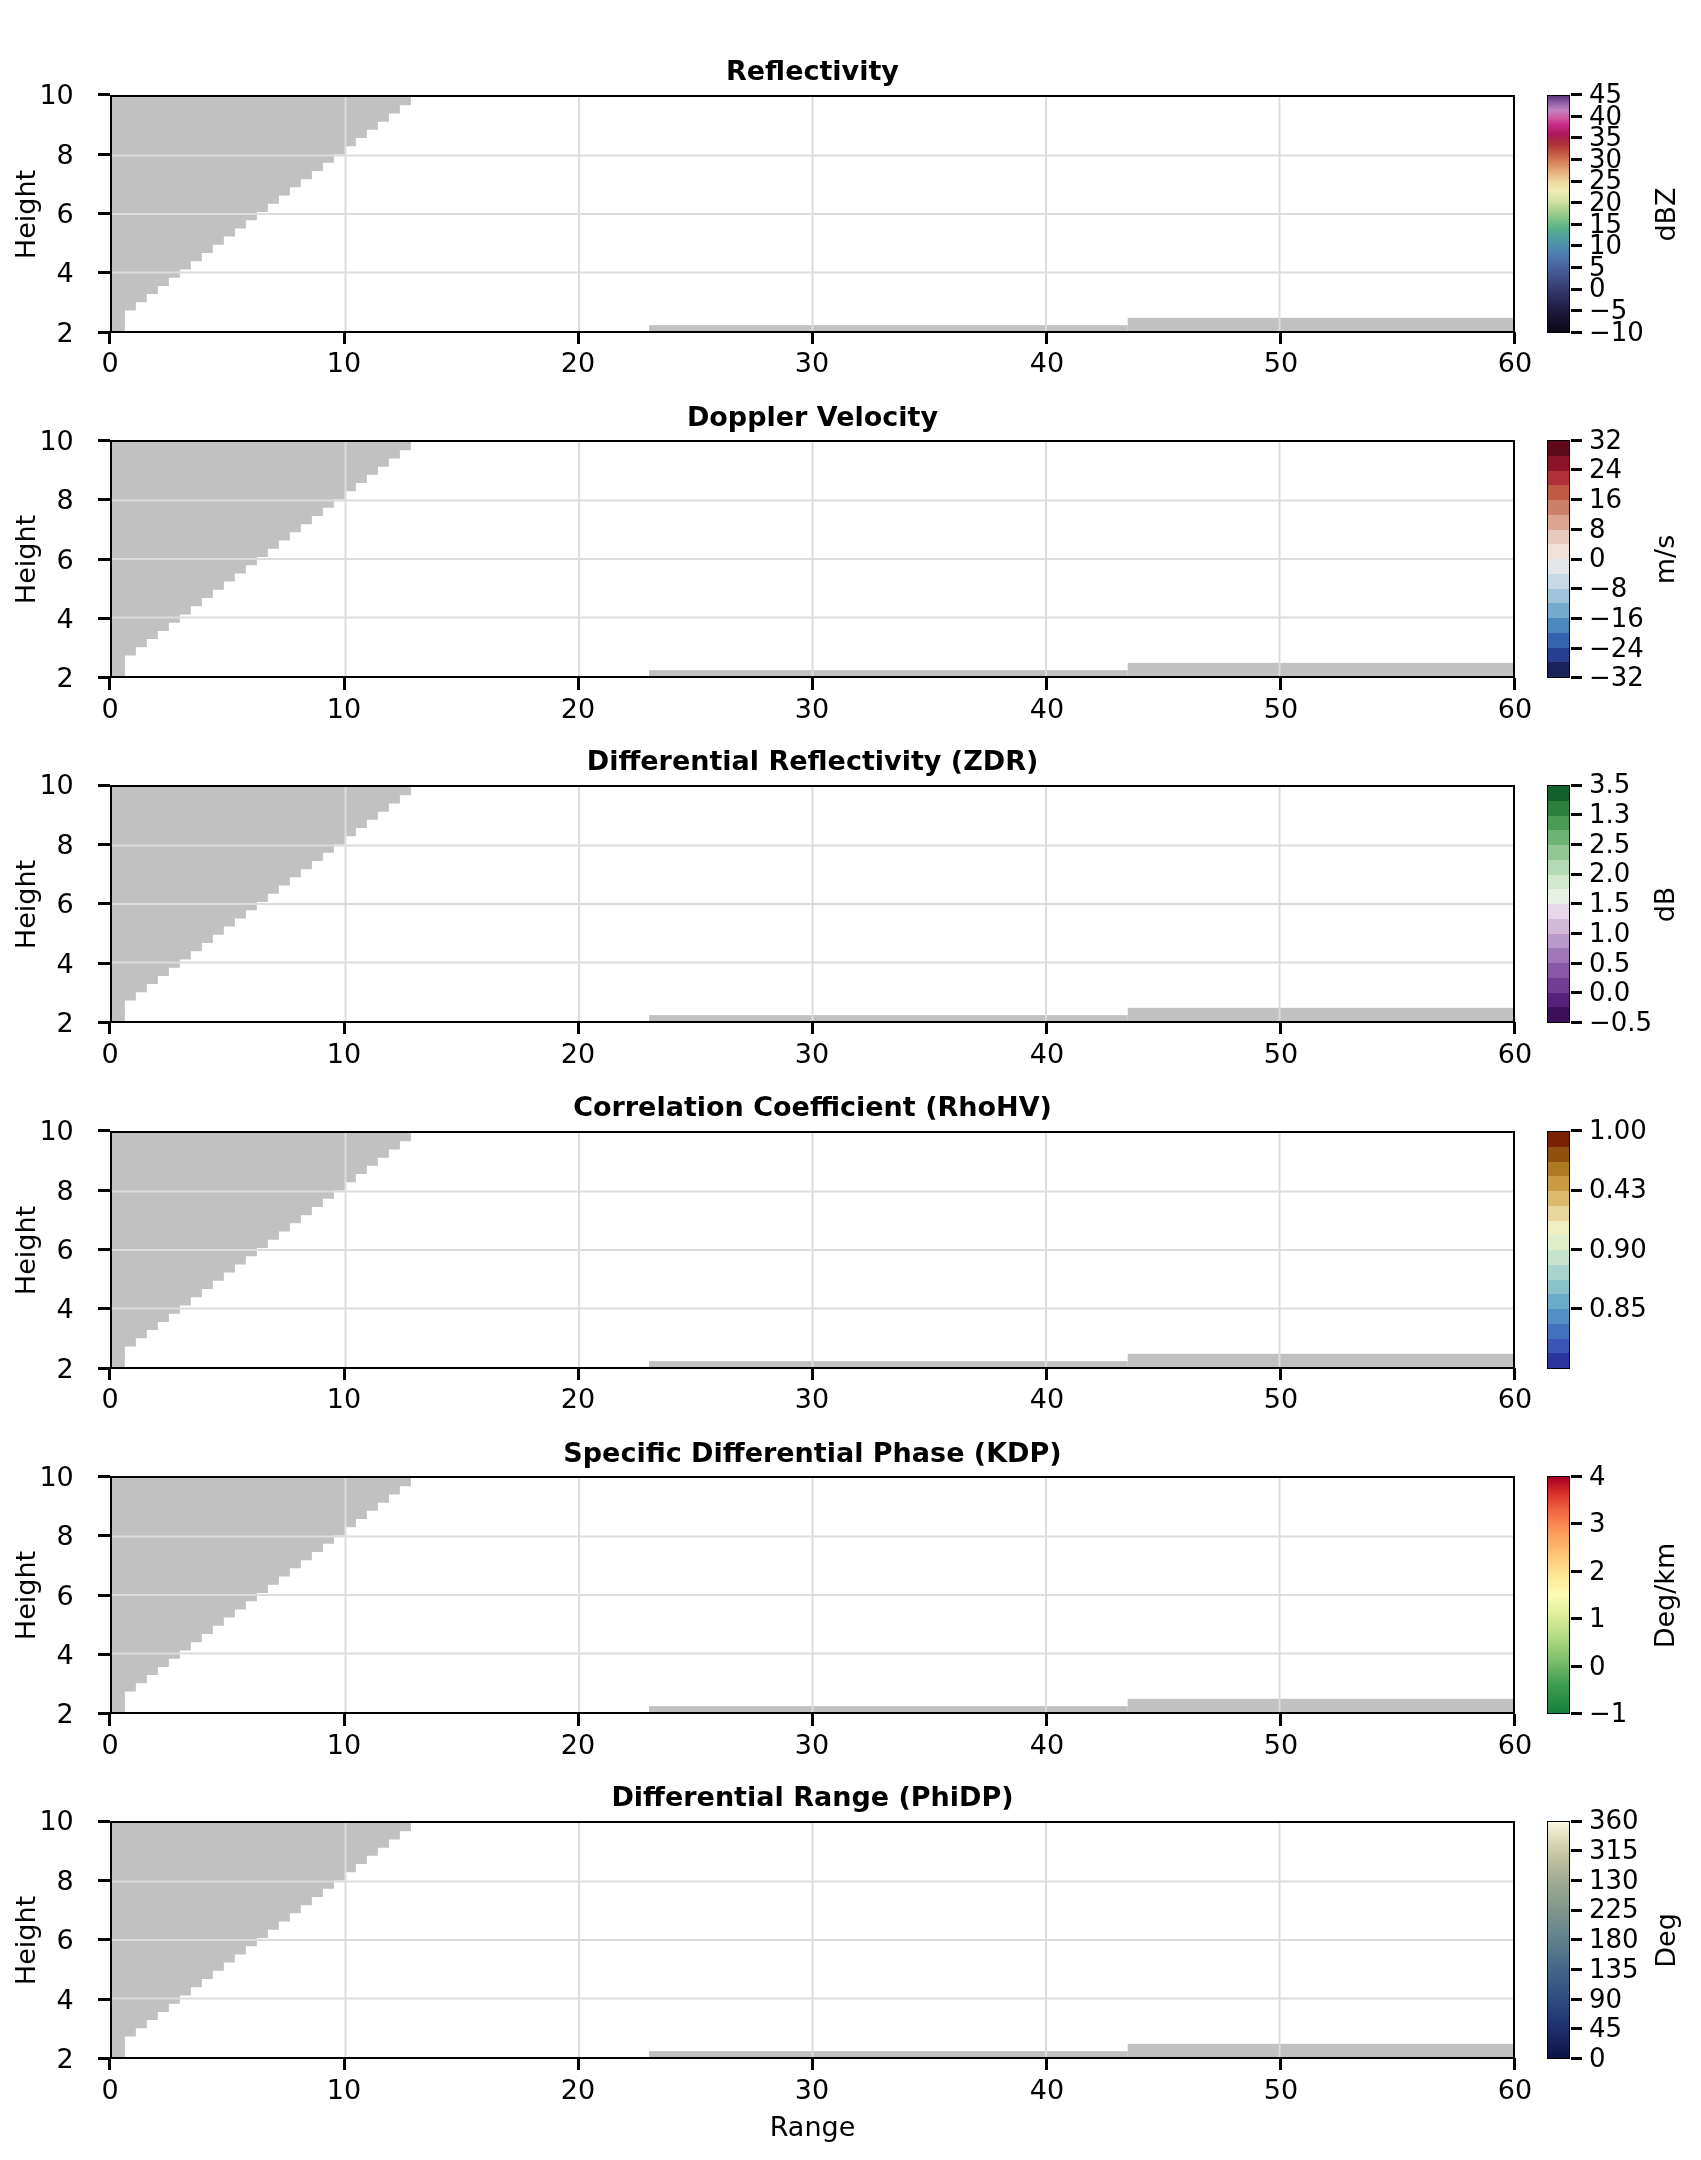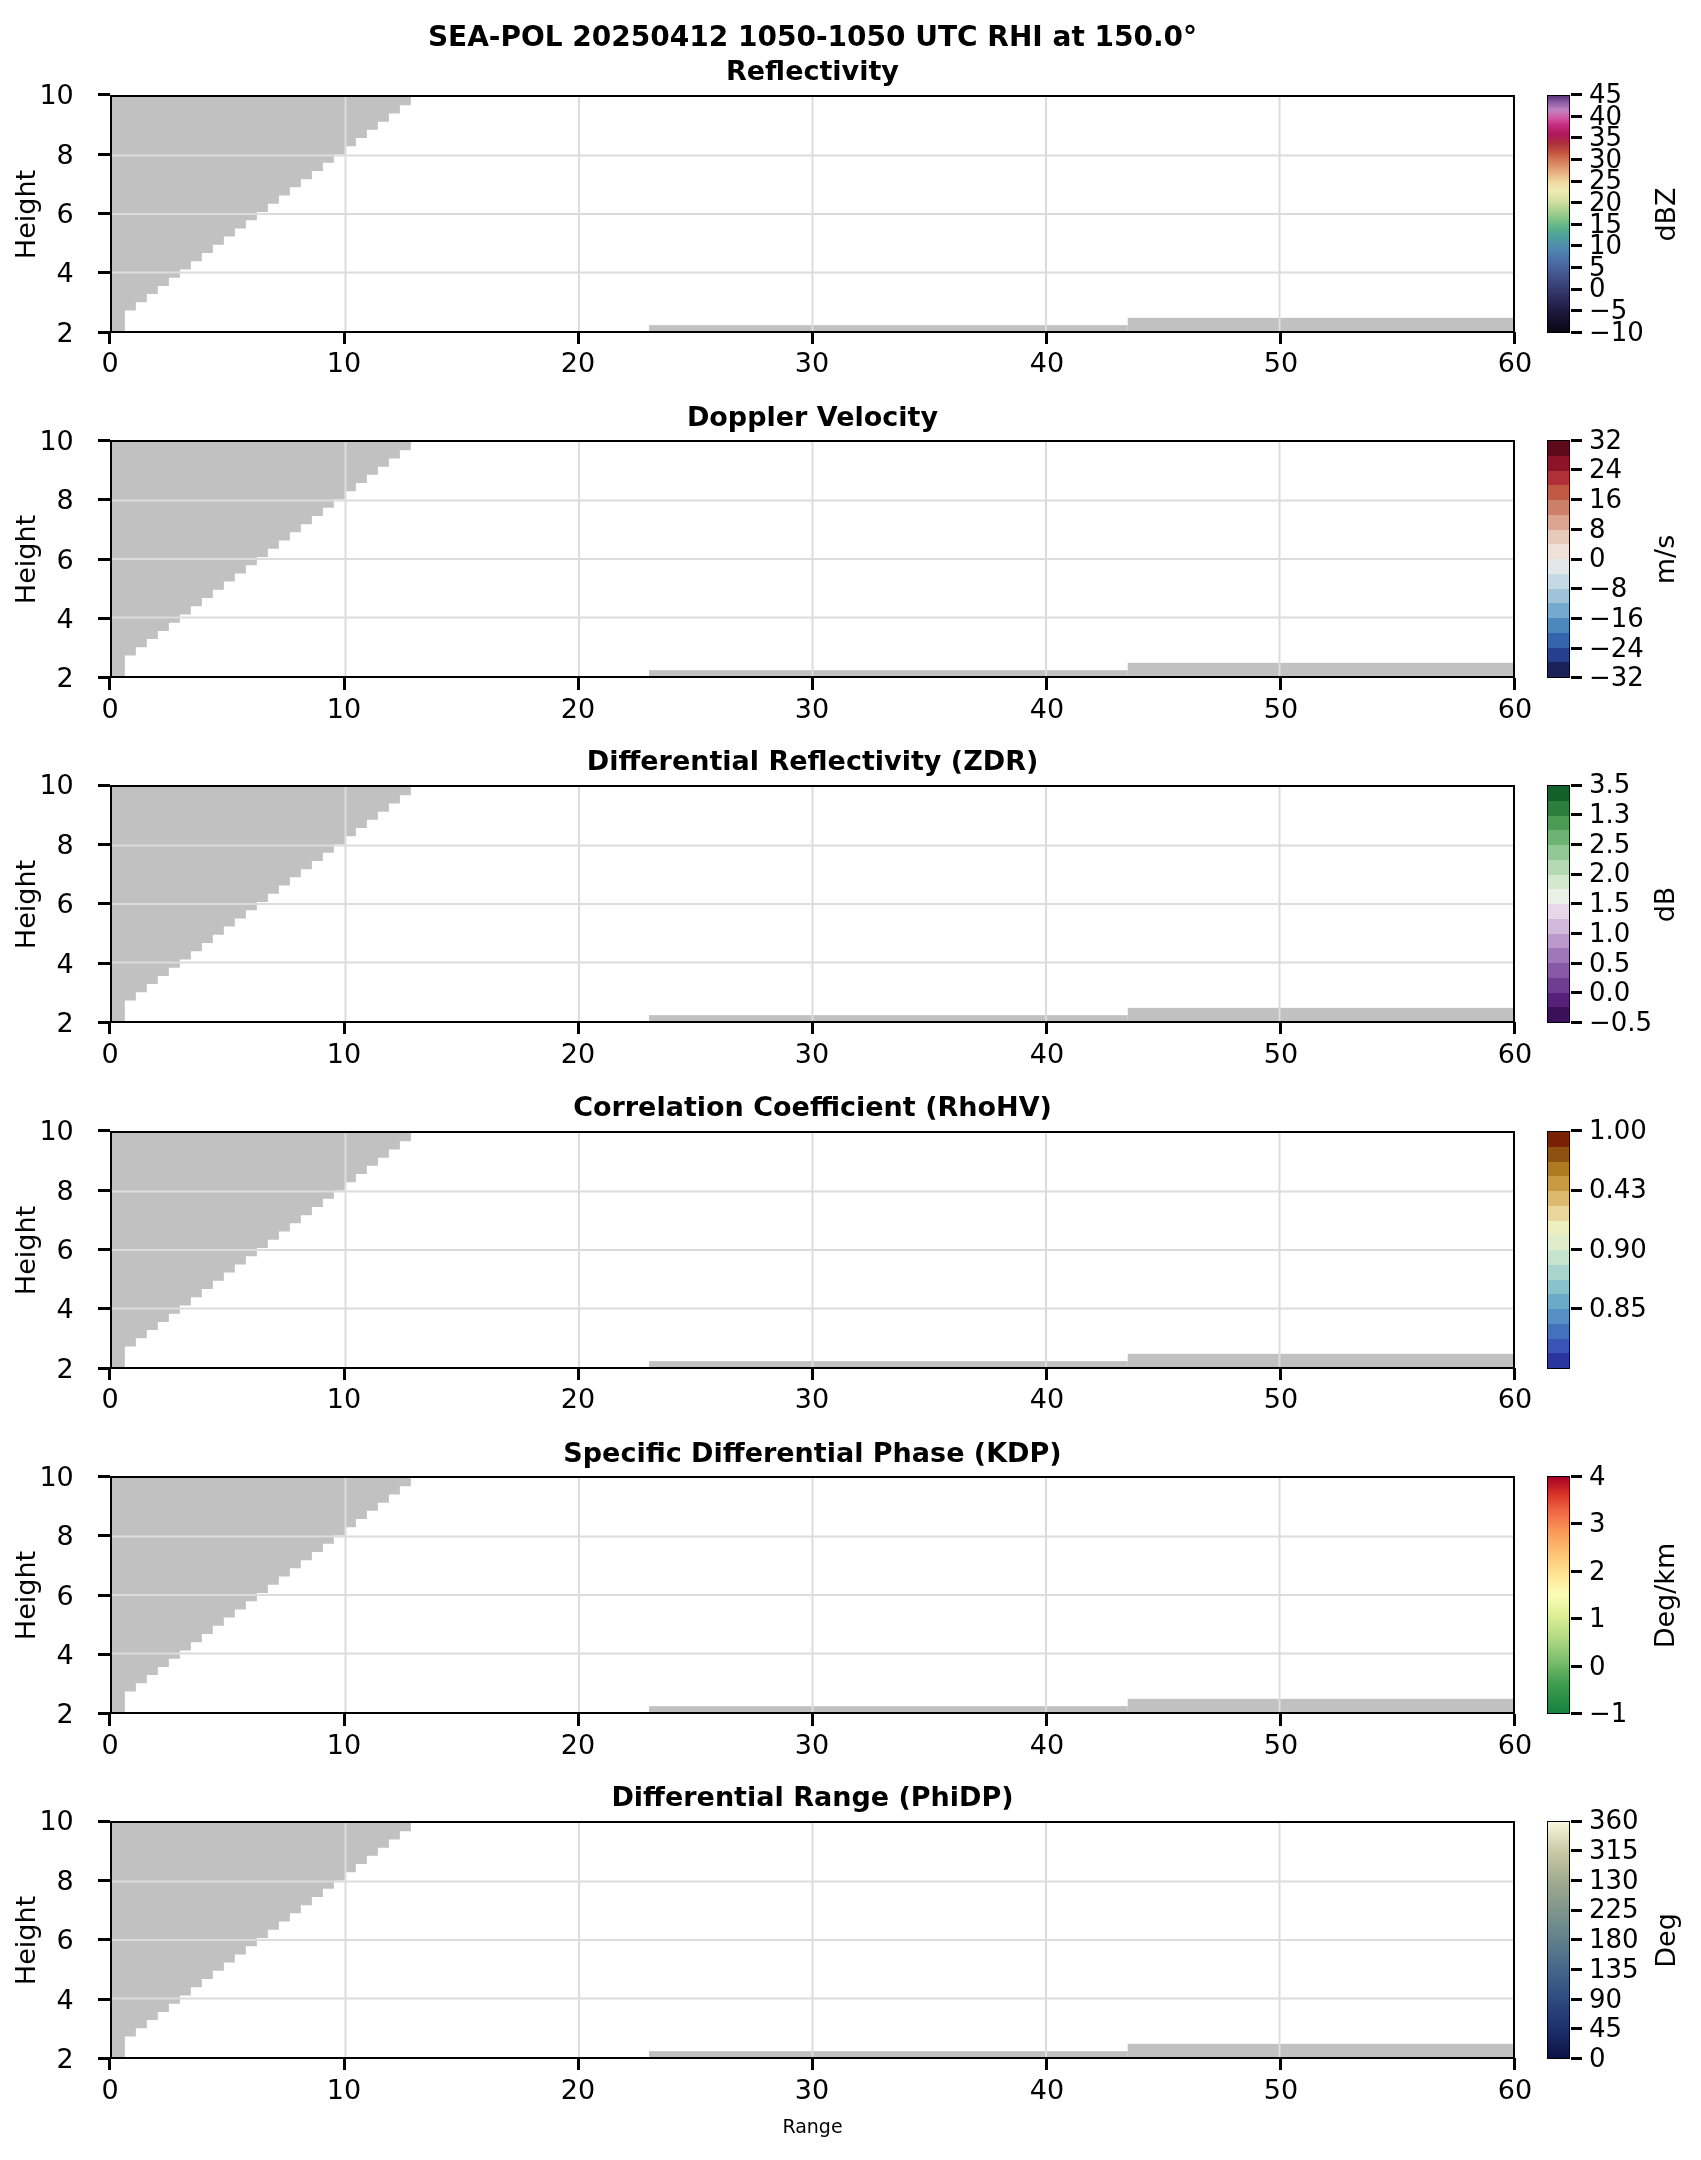--- a/index.html
+++ b/index.html
@@ -7,32 +7,31 @@
   #figure{position:relative;width:1701px;height:2160px;background:#fff;overflow:hidden;}
   .suptitle{position:absolute;text-align:center;font-size:28px;font-weight:bold;line-height:31px;}
   .panel-title{position:absolute;text-align:center;font-size:27px;font-weight:bold;line-height:31px;}
   .plotbox{position:absolute;border:2.7px solid #000;box-sizing:border-box;background:#fff;}
   .plotbox svg{position:absolute;left:0;top:0;width:100%;height:100%;}
   .ytick-label{position:absolute;font-size:27px;line-height:29px;text-align:right;}
   .xtick-label{position:absolute;font-size:27px;line-height:29px;text-align:center;}
   .tickmark{position:absolute;background:#000;}
   .ylabel-wrap{position:absolute;display:flex;align-items:center;justify-content:center;}
   .ylabel-wrap span{transform:rotate(-90deg);white-space:nowrap;font-size:27px;}
-  .xlabel{position:absolute;text-align:center;font-size:19px;line-height:31px;}
+  .xlabel{position:absolute;text-align:center;font-size:27px;line-height:31px;}
   .cbar{position:absolute;border:1.8px solid #000;box-sizing:border-box;}
   .cbar-tick{position:absolute;background:#000;}
   .cbar-label{position:absolute;font-size:26px;line-height:27px;text-align:left;white-space:nowrap;}
   .cbar-unit-wrap{position:absolute;display:flex;align-items:center;justify-content:center;}
   .cbar-unit-wrap span{transform:rotate(-90deg);white-space:nowrap;font-size:27px;}
 </style>
 </head>
 <body>
 
 <div id="figure">
-  <div class="suptitle" id="suptitle" style="left: 110px; width: 1405px; top: 21px;">SEA-POL 20250412 1050-1050 UTC RHI at 150.0°</div>
   <div id="panels">
       <div class="panel-title" style="left: 110px; width: 1405px; top: 55px;">Reflectivity</div>
       <div class="plotbox" style="left: 110px; top: 95px; width: 1405px; height: 238px;">
         <svg viewBox="0 0 60 8" preserveAspectRatio="none">
           <polygon points="0.000,0.000 12.800,0.000 12.800,0.281 12.329,0.281 12.329,0.562 11.858,0.562 11.858,0.842 11.387,0.842 11.387,1.123 10.915,1.123 10.915,1.404 10.444,1.404 10.444,1.685 9.973,1.685 9.973,1.965 9.502,1.965 9.502,2.246 9.031,2.246 9.031,2.527 8.560,2.527 8.560,2.808 8.088,2.808 8.088,3.088 7.617,3.088 7.617,3.369 7.146,3.369 7.146,3.650 6.675,3.650 6.675,3.931 6.204,3.931 6.204,4.212 5.733,4.212 5.733,4.492 5.262,4.492 5.262,4.773 4.790,4.773 4.790,5.054 4.319,5.054 4.319,5.335 3.848,5.335 3.848,5.615 3.377,5.615 3.377,5.896 2.906,5.896 2.906,6.177 2.435,6.177 2.435,6.458 1.963,6.458 1.963,6.738 1.492,6.738 1.492,7.019 1.021,7.019 1.021,7.300 0.550,7.300 0.550,8.000 0.000,8.000" fill="#c1c1c1"></polygon>
           <rect x="23" width="20.5" y="7.8" height="0.20000000000000018" fill="#c1c1c1"></rect>
           <rect x="43.5" width="16.5" y="7.55" height="0.4500000000000002" fill="#c1c1c1"></rect>
           <line x1="10" y1="0" x2="10" y2="8" stroke="#dcdcdc" stroke-width="2" vector-effect="non-scaling-stroke"></line>
           <line x1="20" y1="0" x2="20" y2="8" stroke="#dcdcdc" stroke-width="2" vector-effect="non-scaling-stroke"></line>
           <line x1="30" y1="0" x2="30" y2="8" stroke="#dcdcdc" stroke-width="2" vector-effect="non-scaling-stroke"></line>

